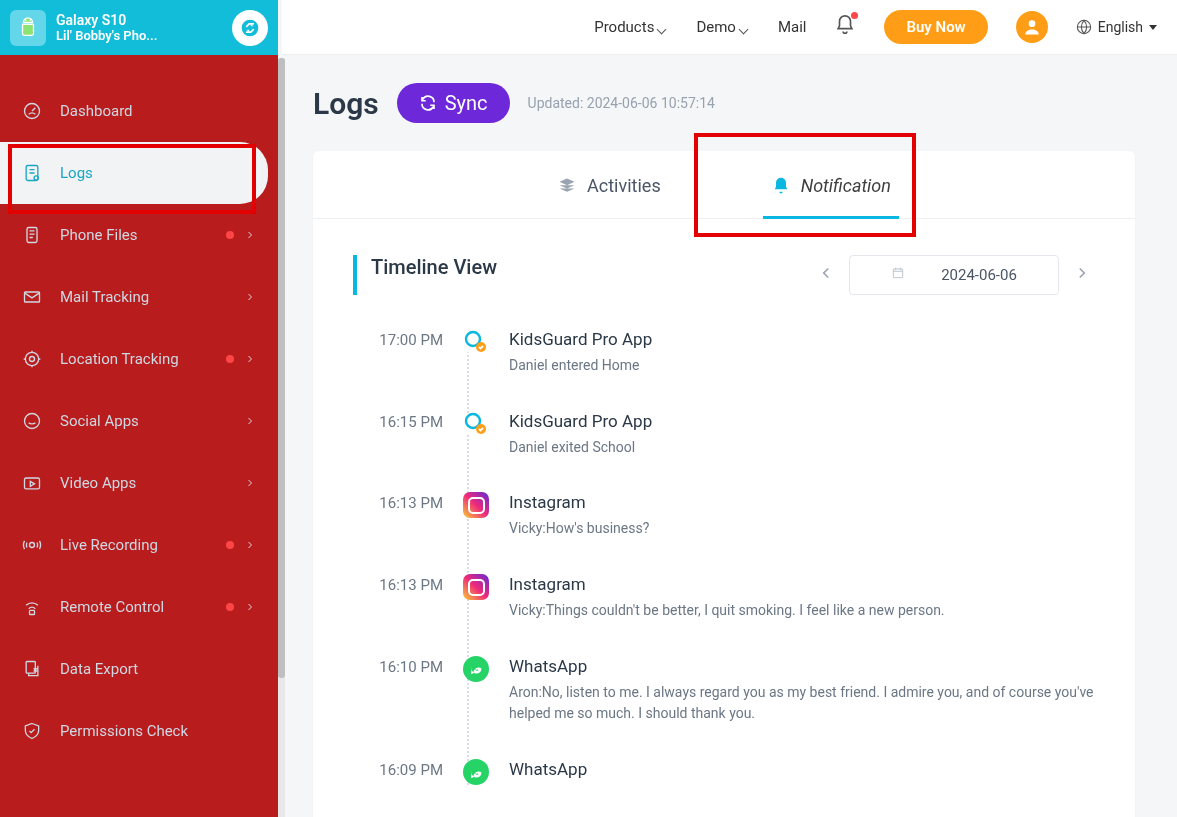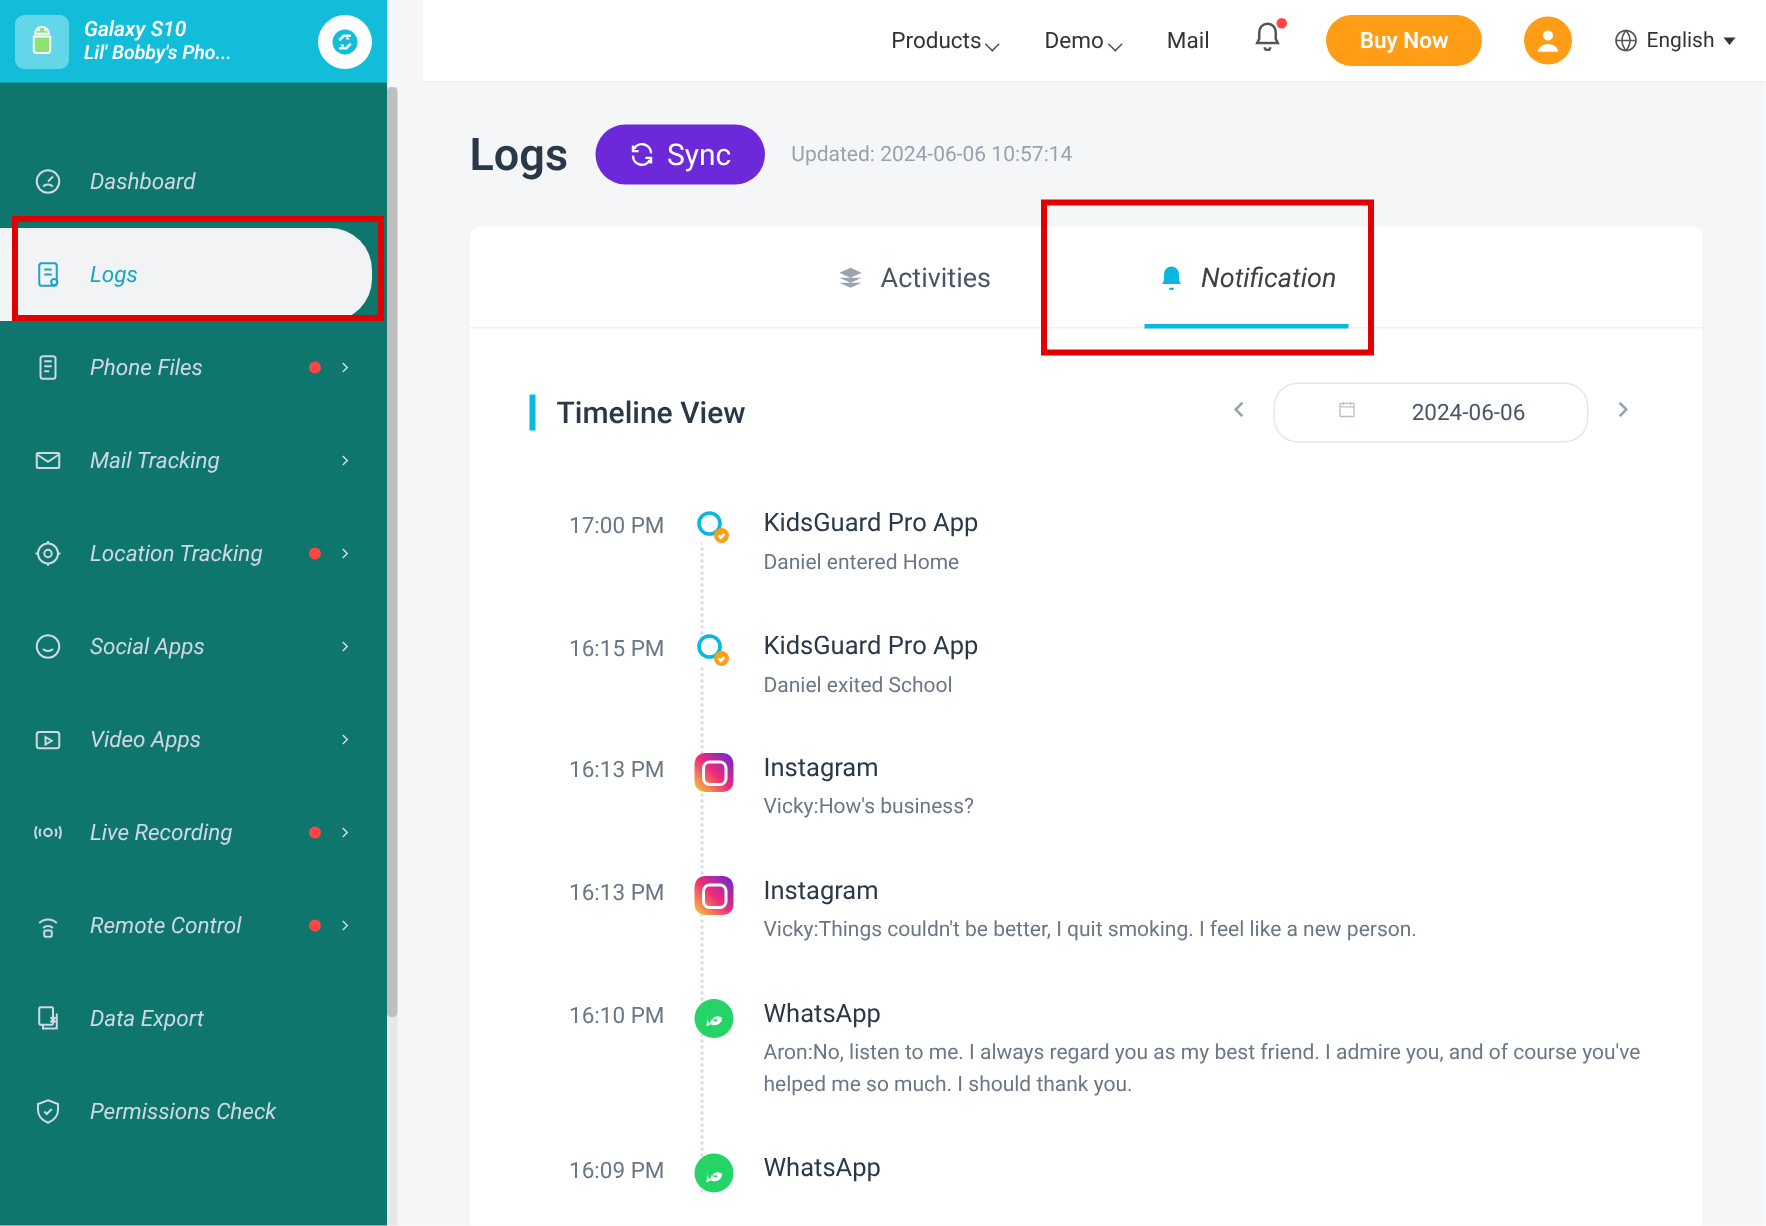--- a/index.html
+++ b/index.html
@@ -10,34 +10,34 @@
 .topbar .nav-item { color: #333; font-size: 15px; display: flex; align-items: center; gap: 4px; cursor: pointer; }
 .topbar .buy-btn { background: #ff9e16; color: #fff; border: none; padding: 8px 22px; border-radius: 20px; font-size: 15px; font-weight: 600; cursor: pointer; }
 .topbar .notif-bell { position: relative; }
 .topbar .notif-bell svg { width: 22px; height: 22px; }
 .topbar .notif-dot { position: absolute; top: -2px; right: -2px; width: 7px; height: 7px; background: #ff4545; border-radius: 50%; }
 .topbar .avatar { width: 32px; height: 32px; background: #ff9e16; border-radius: 50%; display: flex; align-items: center; justify-content: center; }
 .topbar .avatar svg { width: 20px; height: 20px; fill: #fff; }
 .topbar .lang { display: flex; align-items: center; gap: 6px; color: #333; font-size: 14px; }
 
 
-.sidebar { position: absolute; left: 0; top: 0; bottom: 0; width: 258px; background: #0f766e; color: #cfd8e3; z-index: 4; font-style: italic; }
+.sidebar { position: absolute; left: 0; top: 0; bottom: 0; width: 278px; background: #b91c1c; color: #cfd8e3; z-index: 4; }
 .sidebar-scroll { position: absolute; right: -7px; top: 58px; bottom: 0; width: 7px; background: #e8e8e8; }
 .sidebar-scroll .thumb { position: absolute; top: 0; width: 7px; height: 620px; background: #bfbfbf; border-radius: 3px; }
 
 .device-head { height: 55px; background: #11bdd8; display: flex; align-items: center; padding: 0 10px; gap: 10px; }
 .device-icon { width: 36px; height: 36px; background: #63d6e9; border-radius: 6px; display: flex; align-items: center; justify-content: center; }
 .device-icon svg { width: 22px; height: 22px; fill: #fff; }
 .device-text { flex: 1; overflow: hidden; }
 .device-text .name { color: #fff; font-weight: 600; font-size: 14px; white-space: nowrap; overflow: hidden; text-overflow: ellipsis; }
 .device-text .sub { color: #fff; font-size: 13px; font-weight: 600; white-space: nowrap; overflow: hidden; text-overflow: ellipsis; }
 .device-switch { width: 36px; height: 36px; background: #fff; border-radius: 50%; display: flex; align-items: center; justify-content: center; }
 .device-switch svg { width: 20px; height: 20px; fill: #11bdd8; }
 
-.nav { padding-top: 35px; }
+.nav { padding-top: 25px; }
 .nav-row { height: 62px; display: flex; align-items: center; padding: 0 22px; cursor: pointer; position: relative; }
 .nav-row .icon { width: 20px; margin-right: 18px; display: flex; align-items: center; justify-content: center; }
 .nav-row .icon svg { width: 20px; height: 20px; fill: none; stroke: #cfd8e3; stroke-width: 1.6; }
 .nav-row .label { flex: 1; font-size: 15px; color: #cfd8e3; }
 .nav-row .dot { width: 8px; height: 8px; background: #ff4545; border-radius: 50%; margin-right: 10px; }
 .nav-row .chev svg { width: 12px; height: 12px; stroke: #cfd8e3; stroke-width: 2; fill: none; }
 .nav-row.active { background: #f2f3f5; border-radius: 0 28px 28px 0; margin-right: 10px; }
 .nav-row.active .label { color: #18a6c5; }
 .nav-row.active .icon svg { stroke: #18a6c5; }
 
@@ -56,26 +56,26 @@
 .card { background: #fff; border-radius: 6px; box-shadow: 0 1px 2px rgba(0,0,0,0.04); }
 .tabs { display: flex; border-bottom: 1px solid #eef0f2; }
 .tab { flex: 0 0 auto; padding: 24px 40px 22px; display: flex; align-items: center; gap: 10px; font-size: 18px; color: #4a5566; cursor: pointer; position: relative; }
 .tab svg { width: 20px; height: 20px; fill: #9aa4b1; }
 .tab.active { color: #404040; font-style: italic; }
 .tab.active svg { fill: #0ab7e0; }
 .tab.active::after { content: ""; position: absolute; bottom: -1px; left: 32px; right: 32px; height: 3px; background: #0ab7e0; }
 .tabs-center { width: 100%; display: flex; justify-content: center; gap: 30px; }
 
 .content { padding: 36px 40px 20px; }
-.timeline-head { display: flex; align-items: center; justify-content: space-between; margin-bottom: 44px; }
+.timeline-head { display: flex; justify-content: space-between; margin-bottom: 34px; }
 .tl-title { font-size: 20px; font-weight: 500; color: #2b3847; padding-left: 14px; border-left: 4px solid #0ab7e0; }
 .date-nav { display: flex; align-items: center; gap: 10px; }
 .date-nav .arrow { cursor: pointer; padding: 4px; }
 .date-nav .arrow svg { width: 18px; height: 18px; stroke: #9aa4b1; fill: none; stroke-width: 2.2; }
-.date-box { border: 1px solid #e3e7ec; border-radius: 16px; padding: 10px 28px; display: flex; align-items: center; gap: 36px; color: #4a5566; font-size: 15px; min-width: 210px; justify-content: center; }
+.date-box { border: 1px solid #e3e7ec; border-radius: 4px; padding: 10px 28px; display: flex; align-items: center; gap: 36px; color: #4a5566; font-size: 15px; min-width: 210px; justify-content: center; }
 .date-box .cal svg { width: 14px; height: 14px; stroke: #b9c1cb; fill: none; stroke-width: 1.6; }
 
 .timeline { position: relative; padding-left: 10px; }
 .tl-line { position: absolute; left: 114px; top: 14px; bottom: 0; border-left: 2px dotted #d8dee6; }
 .tl-row { display: flex; gap: 20px; margin-bottom: 34px; position: relative; }
 .tl-time { width: 80px; text-align: right; color: #6b7785; font-size: 15px; padding-top: 2px; }
 .tl-icon { width: 26px; height: 26px; border-radius: 50%; display: flex; align-items: center; justify-content: center; flex-shrink: 0; position: relative; z-index: 2; background: #fff; padding: 1px; }
 .tl-body { flex: 1; }
 .tl-app { color: #2b3847; font-size: 17px; margin-bottom: 6px; }
 .tl-msg { color: #6b7785; font-size: 14px; line-height: 1.55; }

